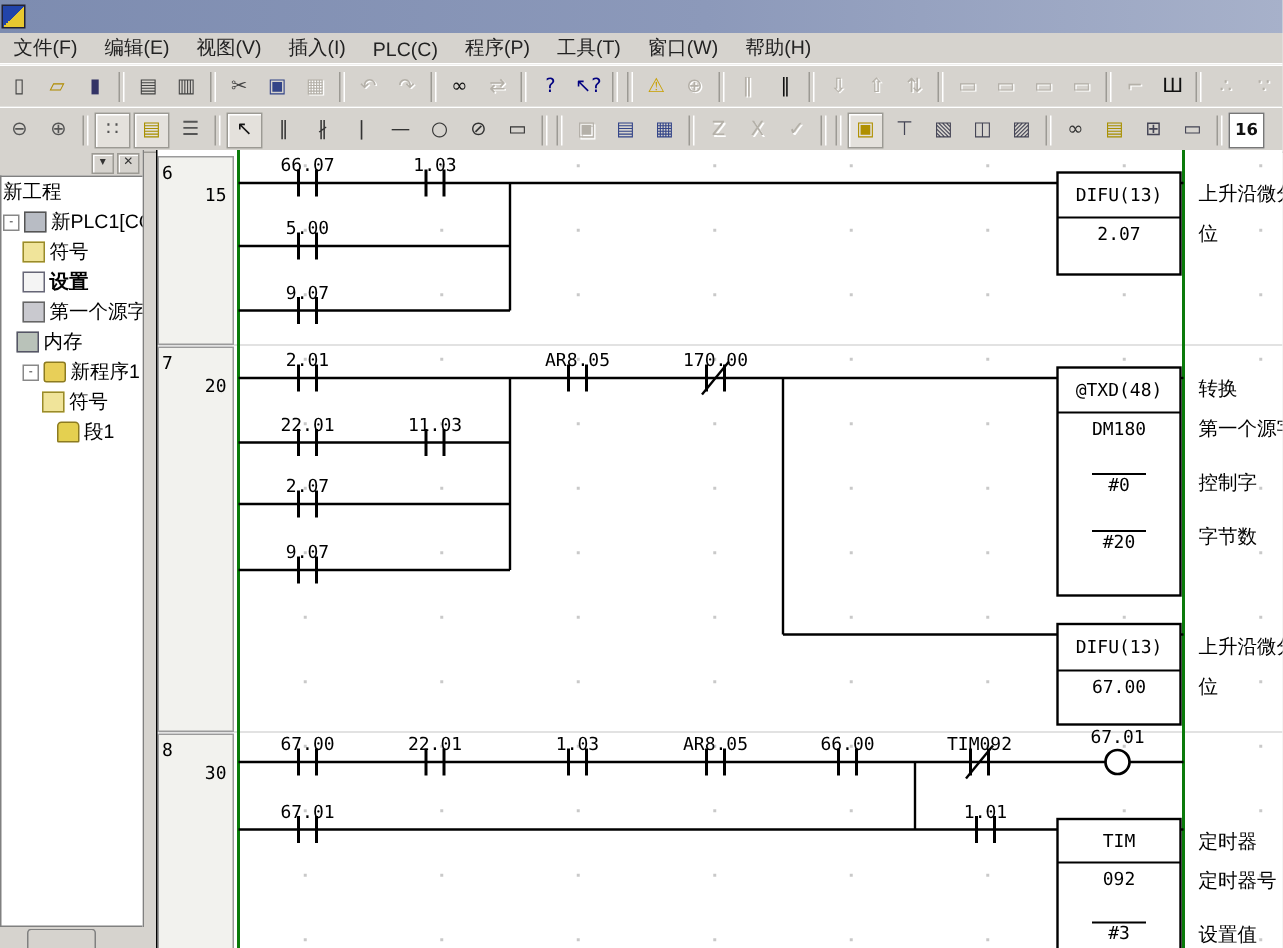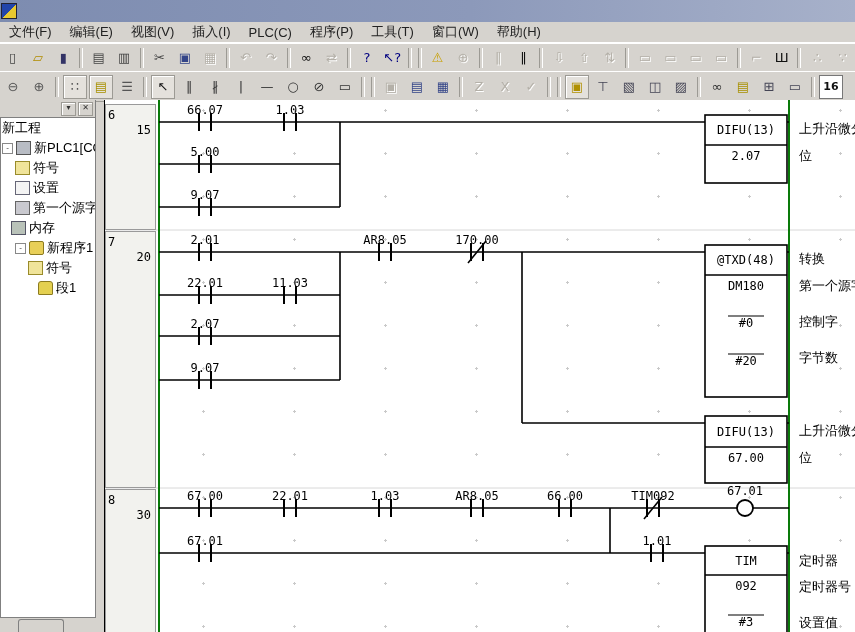--- a/index.html
+++ b/index.html
@@ -206,21 +206,21 @@
       </div>
       <div class="tree-item" style="padding-left: 1px;">
         <span class="expander">-</span>
         <span class="tree-icon ti-plc"></span>
         <span>新PLC1[CQM1]</span>
       </div>
       <div class="tree-item" style="padding-left: 14px;">
         <span class="tree-icon ti-symbols"></span>
         <span>符号</span>
       </div>
-      <div class="tree-item" style="padding-left: 14px;">
+      <div class="tree-item" style="padding-left: 14px; font-weight: bold;">
         <span class="tree-icon ti-settings"></span>
         <span>设置</span>
       </div>
       <div class="tree-item" style="padding-left: 14px;">
         <span class="tree-icon ti-expansion"></span>
         <span>第一个源字</span>
       </div>
       <div class="tree-item" style="padding-left: 10px;">
         <span class="tree-icon ti-memory"></span>
         <span>内存</span>

